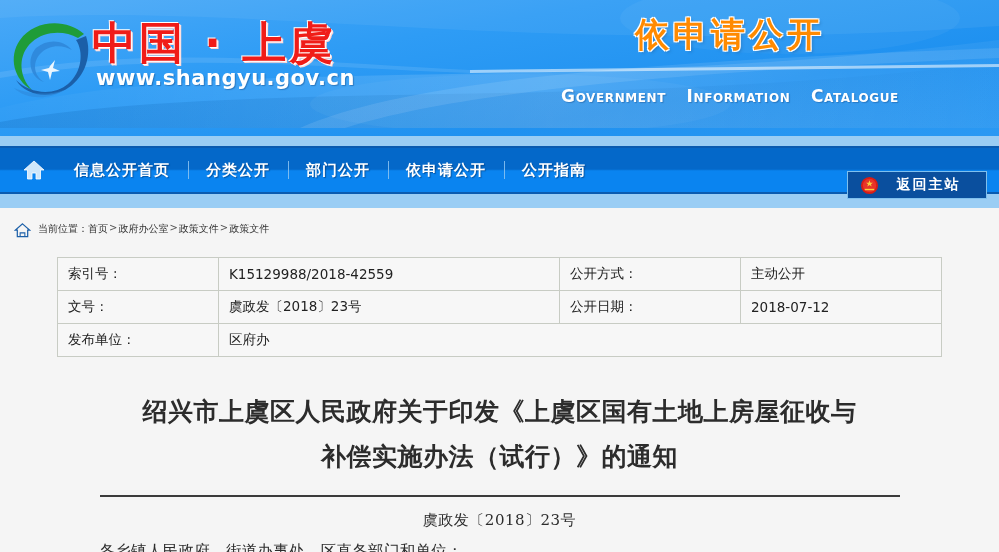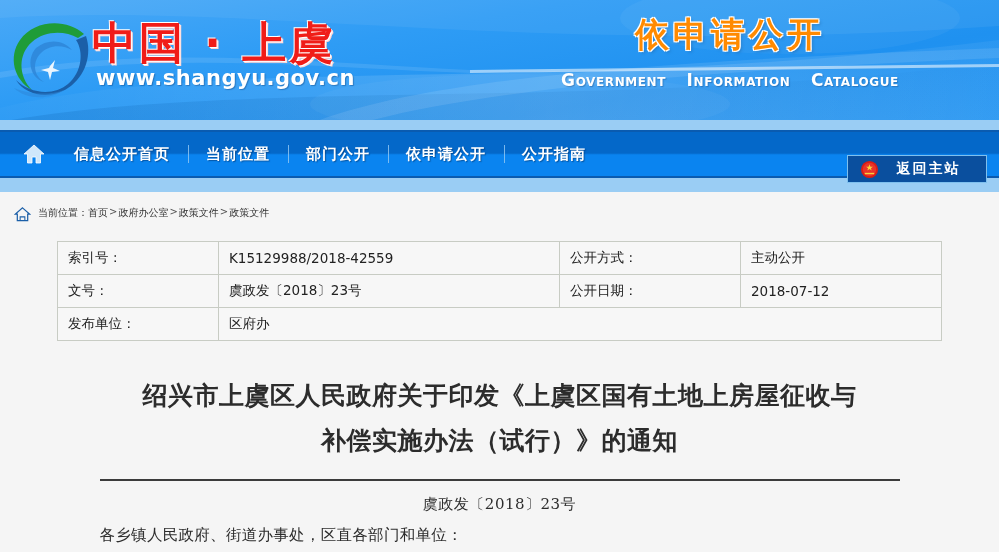--- a/index.html
+++ b/index.html
@@ -13,21 +13,21 @@
     overflow: hidden;
     background: #f5f5f5;
     font-family: "DejaVu Sans", "Liberation Sans", sans-serif;
     -webkit-font-smoothing: antialiased;
   }
 
   
   .banner {
     position: relative;
     width: 999px;
-    height: 120px;
+    height: 136px;
     overflow: hidden;
     background: linear-gradient(170deg, #4aa9f7 0%, #2e9cf5 35%, #1f91f0 70%, #2b99f3 100%);
   }
   .banner-waves {
     position: absolute;
     left: 0; top: 0;
     width: 999px; height: 128px;
     pointer-events: none;
   }
 
@@ -80,21 +80,21 @@
     text-shadow:
       0 0 2px #ffffff,
       1px 1px 0 #ffffff,
       -1px -1px 0 #ffffff,
       1px -1px 0 #ffffff,
       -1px 1px 0 #ffffff,
       2px 2px 3px rgba(30,80,140,0.4);
     white-space: nowrap;
   }
   .gov-title-en {
-    margin-top: 12px;
+    margin-top: 28px;
     font-size: 17px;
     font-weight: bold;
     color: #ffffff;
     letter-spacing: 0.6px;
     font-variant: small-caps;
     text-shadow: 1px 1px 1px rgba(20,70,130,0.4);
     white-space: nowrap;
   }
   .gov-title-en .w { margin: 0 7px; }
 
@@ -320,21 +320,21 @@
 <div class="nav-outer">
   <div class="nav-band"></div>
 
   <div class="nav-items">
     <div class="nav-home">
       <svg width="22" height="20" viewBox="0 0 22 20">
         <path d="M11 1 L21 10 L17.5 10 L17.5 19 L13 19 L13 13 L9 13 L9 19 L4.5 19 L4.5 10 L1 10 Z" fill="#cfe7fb" stroke="#ffffff" stroke-width="0.8"></path>
       </svg>
     </div>
     <div class="nav-item">信息公开首页</div>
-    <div class="nav-item">当前位置</div>
+    <div class="nav-item">分类公开</div>
     <div class="nav-item">部门公开</div>
     <div class="nav-item">依申请公开</div>
     <div class="nav-item">公开指南</div>
   </div>
 
   <div class="return-btn">
     <svg class="emblem" viewBox="0 0 20 20">
       <circle cx="10" cy="10" r="9" fill="#d91d15"></circle>
       <circle cx="10" cy="10" r="7" fill="#e8342a"></circle>
       <path d="M10 4.5 L11 7 L13.6 7 L11.5 8.6 L12.3 11.1 L10 9.6 L7.7 11.1 L8.5 8.6 L6.4 7 L9 7 Z" fill="#f7d23c"></path>

